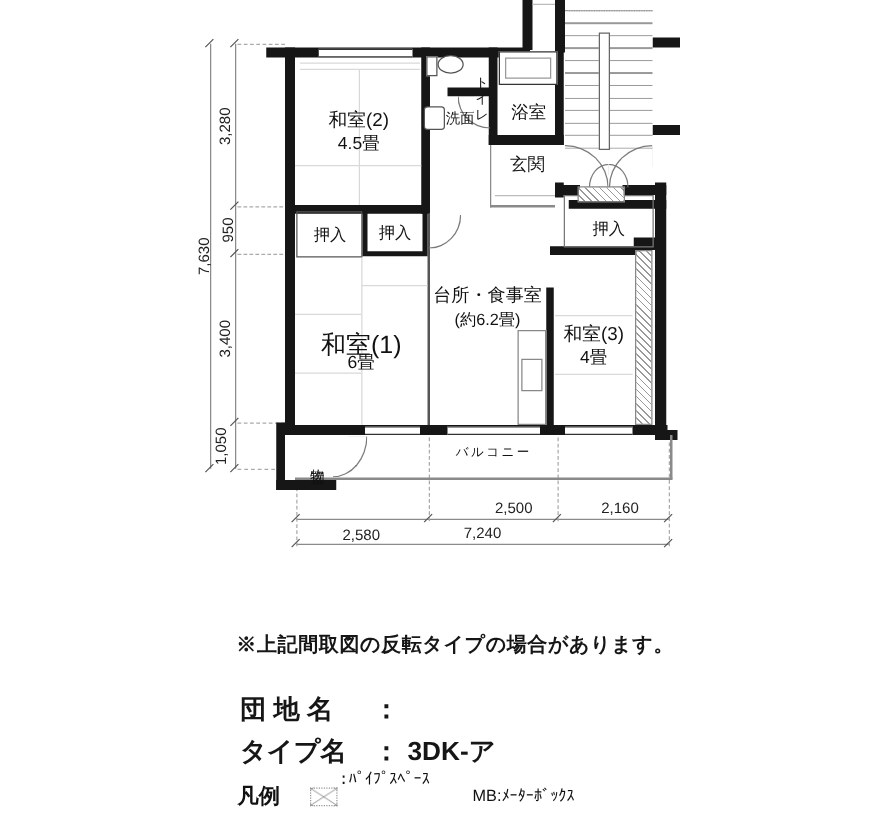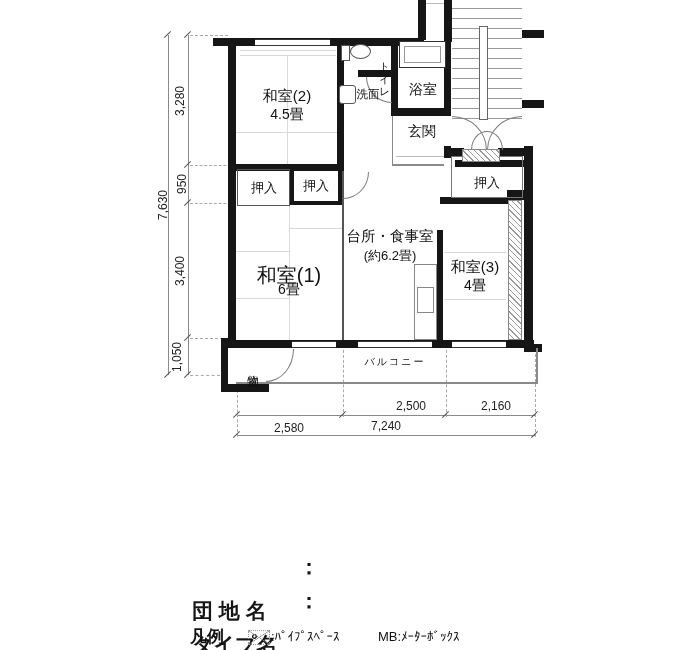--- a/index.html
+++ b/index.html
@@ -19,21 +19,21 @@
   .vert{writing-mode:vertical-rl;text-orientation:upright;letter-spacing:1px;}
   .arc{position:absolute;box-sizing:border-box;}
   .fix{position:absolute;box-sizing:border-box;border:1px solid #555;background:#fff;}
   .hatch{position:absolute;box-sizing:border-box;border:1px solid #888;
          background:repeating-linear-gradient(45deg,#fff 0 3px,#999 3px 4px);}
   #stairs{position:absolute;left:452px;top:8px;width:70px;height:110px;border-top:1px dotted #999;
           background:repeating-linear-gradient(to bottom,#fff 0 9px,#999 9px 10px);}
   #rail{position:absolute;left:479px;top:26px;width:7px;height:92px;background:#fff;border:1px solid #666;}
   .note{position:absolute;font-size:16px;font-weight:bold;letter-spacing:0.5px;white-space:nowrap;}
   .inforow{position:absolute;display:flex;font-size:21px;font-weight:bold;white-space:nowrap;}
-  .inforow .lbl{width:100px;margin-top:44px;}
+  .inforow .lbl{width:100px;}
   .inforow .sep{width:34px;text-align:center;}
   #psicon{position:absolute;left:248px;top:630px;width:22px;height:15px;border:1px dotted #999;box-sizing:border-box;
     background:linear-gradient(to top right,transparent calc(50% - 0.6px),#888 50%,transparent calc(50% + 0.6px)),
                linear-gradient(to bottom right,transparent calc(50% - 0.6px),#888 50%,transparent calc(50% + 0.6px));}
   .leg{position:absolute;font-size:13px;color:#111;white-space:nowrap;}
 </style>
 </head>
 <body>
 
 <div id="stage">
@@ -162,28 +162,30 @@
   <div class="rl" style="left:452px;top:174px;width:70px;font-size:13px;">押入</div>
   <div class="rl" style="left:340px;top:227px;width:100px;font-size:14.5px;">台所・食事室</div>
   <div class="rl" style="left:340px;top:247px;width:100px;font-size:13px;">(約6.2畳)</div>
   <div class="rl" style="left:238px;top:262px;width:102px;font-size:20px;">和室(1)</div>
   <div class="rl" style="left:238px;top:281px;width:102px;font-size:14px;">6畳</div>
   <div class="rl" style="left:443px;top:258px;width:64px;font-size:15px;">和室(3)</div>
   <div class="rl" style="left:443px;top:277px;width:64px;font-size:14px;">4畳</div>
   <div class="rl vert" style="left:245px;top:350px;height:34px;font-size:11.5px;">物置</div>
   <div class="rl" style="left:350px;top:355px;width:90px;font-size:10px;letter-spacing:2px;">バルコニー</div>
 
+  <div class="note" style="left:189px;top:506px;">※上記間取図の反転タイプの場合があります。</div>
 
   <div class="inforow" style="left:192px;top:553px;">
     <span class="lbl">団 地 名</span>
     <span class="sep">：</span>
   </div>
   <div class="inforow" style="left:192px;top:587px;">
     <span class="lbl">タイプ名</span>
     <span class="sep">：</span>
+    <span>3DK-ア</span>
   </div>
 
   <div class="leg" style="left:190px;top:625px;font-size:17px;font-weight:bold;">凡例</div>
   <div id="psicon"></div>
-  <div class="leg" style="left:271px;top:629px;">:ﾊﾟｲﾌﾟｽﾍﾟｰｽ</div>
+  <div class="leg" style="left:271px;top:616px;font-family:Liberation Mono, monospace;">:ﾊﾟｲﾌﾟｽﾍﾟｰｽ</div>
   <div class="leg" style="left:378px;top:629px;">MB:ﾒｰﾀｰﾎﾞｯｸｽ</div>
 
 </div>
 
 </body></html>

